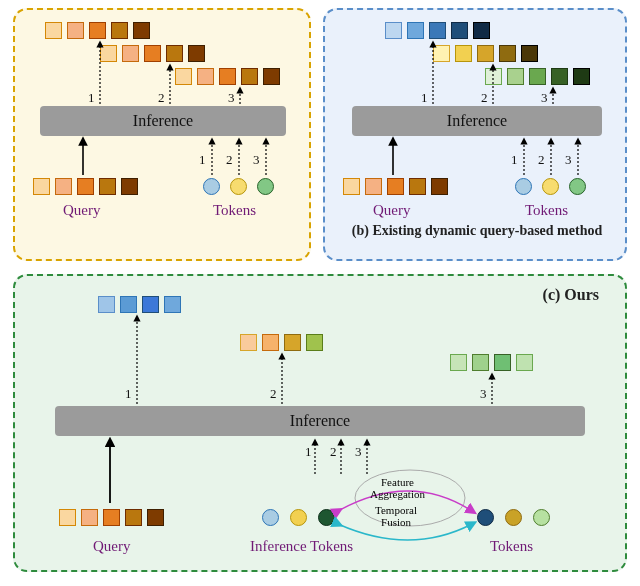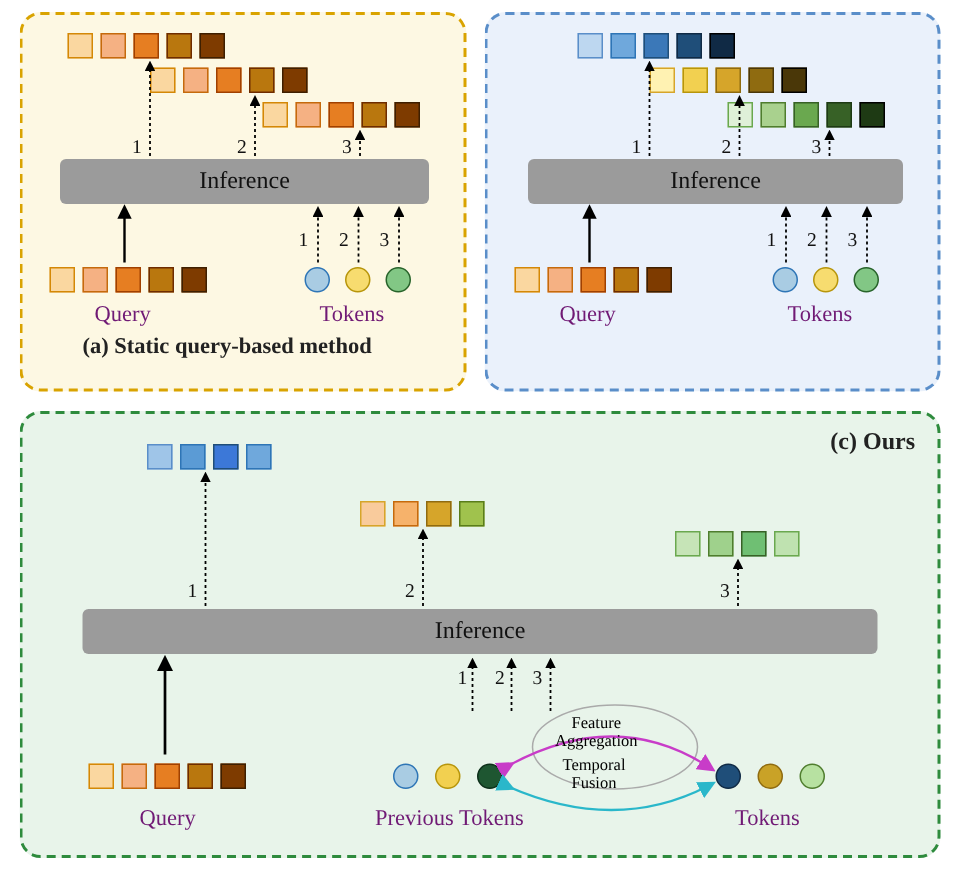--- a/index.html
+++ b/index.html
@@ -19,21 +19,20 @@
 </style>
 </head>
 <body>
 
 <div class="panel panel-a">
   <div class="infer" style="left:25px;top:96px;width:246px;height:30px">
       <span>Inference</span>
     </div>
   <span class="lbl" style="left:48px;top:192px">Query</span>
   <span class="lbl" style="left:198px;top:192px">Tokens</span>
-  <span class="cap" style="left:40px;top:213px">(a) Static query-based method</span>
 
   <div class="sq" style="left:18px;top:168px;background:#fad7a0;border-color:#d48806"></div>
   <div class="sq" style="left:40px;top:168px;background:#f5b183;border-color:#c56a0c"></div>
   <div class="sq" style="left:62px;top:168px;background:#e67e22;border-color:#a04000"></div>
   <div class="sq" style="left:84px;top:168px;background:#b9770e;border-color:#6e2c00"></div>
   <div class="sq" style="left:106px;top:168px;background:#7e3b00;border-color:#3e1f00"></div>
 
   <div class="ci" style="left:188px;top:168px;background:#a9cce3;border-color:#2e75b6"></div>
   <div class="ci" style="left:215px;top:168px;background:#f7dc6f;border-color:#b7950b"></div>
   <div class="ci" style="left:242px;top:168px;background:#82c785;border-color:#27632a"></div>
@@ -78,20 +77,21 @@
     <line x1="251" y1="165" x2="251" y2="131" stroke="#000" stroke-width="1.2" stroke-dasharray="2,2" marker-end="url(#arr)"></line>
   </svg>
 </div>
 
 <div class="panel panel-b">
   <div class="infer" style="left:27px;top:96px;width:250px;height:30px">
       <span>Inference</span>
     </div>
   <span class="lbl" style="left:48px;top:192px">Query</span>
   <span class="lbl" style="left:200px;top:192px">Tokens</span>
+  <span class="cap" style="left:2px;top:213px;width:300px;text-align:center;font-size:14px">(b) Existing dynamic query-based method</span>
 
   <div class="sq" style="left:18px;top:168px;background:#fad7a0;border-color:#d48806"></div>
   <div class="sq" style="left:40px;top:168px;background:#f5b183;border-color:#c56a0c"></div>
   <div class="sq" style="left:62px;top:168px;background:#e67e22;border-color:#a04000"></div>
   <div class="sq" style="left:84px;top:168px;background:#b9770e;border-color:#6e2c00"></div>
   <div class="sq" style="left:106px;top:168px;background:#7e3b00;border-color:#3e1f00"></div>
 
   <div class="ci" style="left:190px;top:168px;background:#a9cce3;border-color:#2e75b6"></div>
   <div class="ci" style="left:217px;top:168px;background:#f7dc6f;border-color:#b7950b"></div>
   <div class="ci" style="left:244px;top:168px;background:#82c785;border-color:#27632a"></div>
@@ -126,21 +126,21 @@
     <line x1="108" y1="94" x2="108" y2="34" stroke="#000" stroke-width="1.2" stroke-dasharray="2,2" marker-end="url(#arr)"></line>
     <line x1="168" y1="94" x2="168" y2="57" stroke="#000" stroke-width="1.2" stroke-dasharray="2,2" marker-end="url(#arr)"></line>
     <line x1="228" y1="94" x2="228" y2="80" stroke="#000" stroke-width="1.2" stroke-dasharray="2,2" marker-end="url(#arr)"></line>
     <line x1="199" y1="165" x2="199" y2="131" stroke="#000" stroke-width="1.2" stroke-dasharray="2,2" marker-end="url(#arr)"></line>
     <line x1="226" y1="165" x2="226" y2="131" stroke="#000" stroke-width="1.2" stroke-dasharray="2,2" marker-end="url(#arr)"></line>
     <line x1="253" y1="165" x2="253" y2="131" stroke="#000" stroke-width="1.2" stroke-dasharray="2,2" marker-end="url(#arr)"></line>
   </svg>
 </div>
 
 <div class="panel panel-c">
-  <span class="ours" style="right:15px;top:10px">(c) Ours</span>
+  <span class="ours" style="right:26px;top:10px">(c) Ours</span>
   <div class="infer" style="left:40px;top:130px;width:530px;height:30px">
       <span>Inference</span>
     </div>
 
   <div class="sq" style="left:83px;top:20px;background:#9fc5e8;border-color:#5a8ec9"></div>
   <div class="sq" style="left:105px;top:20px;background:#5b9bd5;border-color:#2e75b6"></div>
   <div class="sq" style="left:127px;top:20px;background:#3c78d8;border-color:#1f4e79"></div>
   <div class="sq" style="left:149px;top:20px;background:#6fa8dc;border-color:#2e75b6"></div>
 
   <div class="sq" style="left:225px;top:58px;background:#f9cb9c;border-color:#d6a52a"></div>
@@ -161,21 +161,21 @@
 
   <div class="ci" style="left:247px;top:233px;background:#a9cce3;border-color:#2e75b6"></div>
   <div class="ci" style="left:275px;top:233px;background:#f2d050;border-color:#b7950b"></div>
   <div class="ci" style="left:303px;top:233px;background:#1e5631;border-color:#0d2f1a"></div>
 
   <div class="ci" style="left:462px;top:233px;background:#1f4e79;border-color:#102a45"></div>
   <div class="ci" style="left:490px;top:233px;background:#c9a227;border-color:#8f6b10"></div>
   <div class="ci" style="left:518px;top:233px;background:#b7e1a1;border-color:#4f7d2e"></div>
 
   <span class="lbl" style="left:78px;top:262px">Query</span>
-  <span class="lbl" style="left:235px;top:262px">Previous Tokens</span>
+  <span class="lbl" style="left:235px;top:262px">Inference Tokens</span>
   <span class="lbl" style="left:475px;top:262px">Tokens</span>
 
   <span class="num" style="left:110px;top:110px">1</span>
   <span class="num" style="left:255px;top:110px">2</span>
   <span class="num" style="left:465px;top:110px">3</span>
 
   <span class="num" style="left:290px;top:168px">1</span>
   <span class="num" style="left:315px;top:168px">2</span>
   <span class="num" style="left:340px;top:168px">3</span>
 

